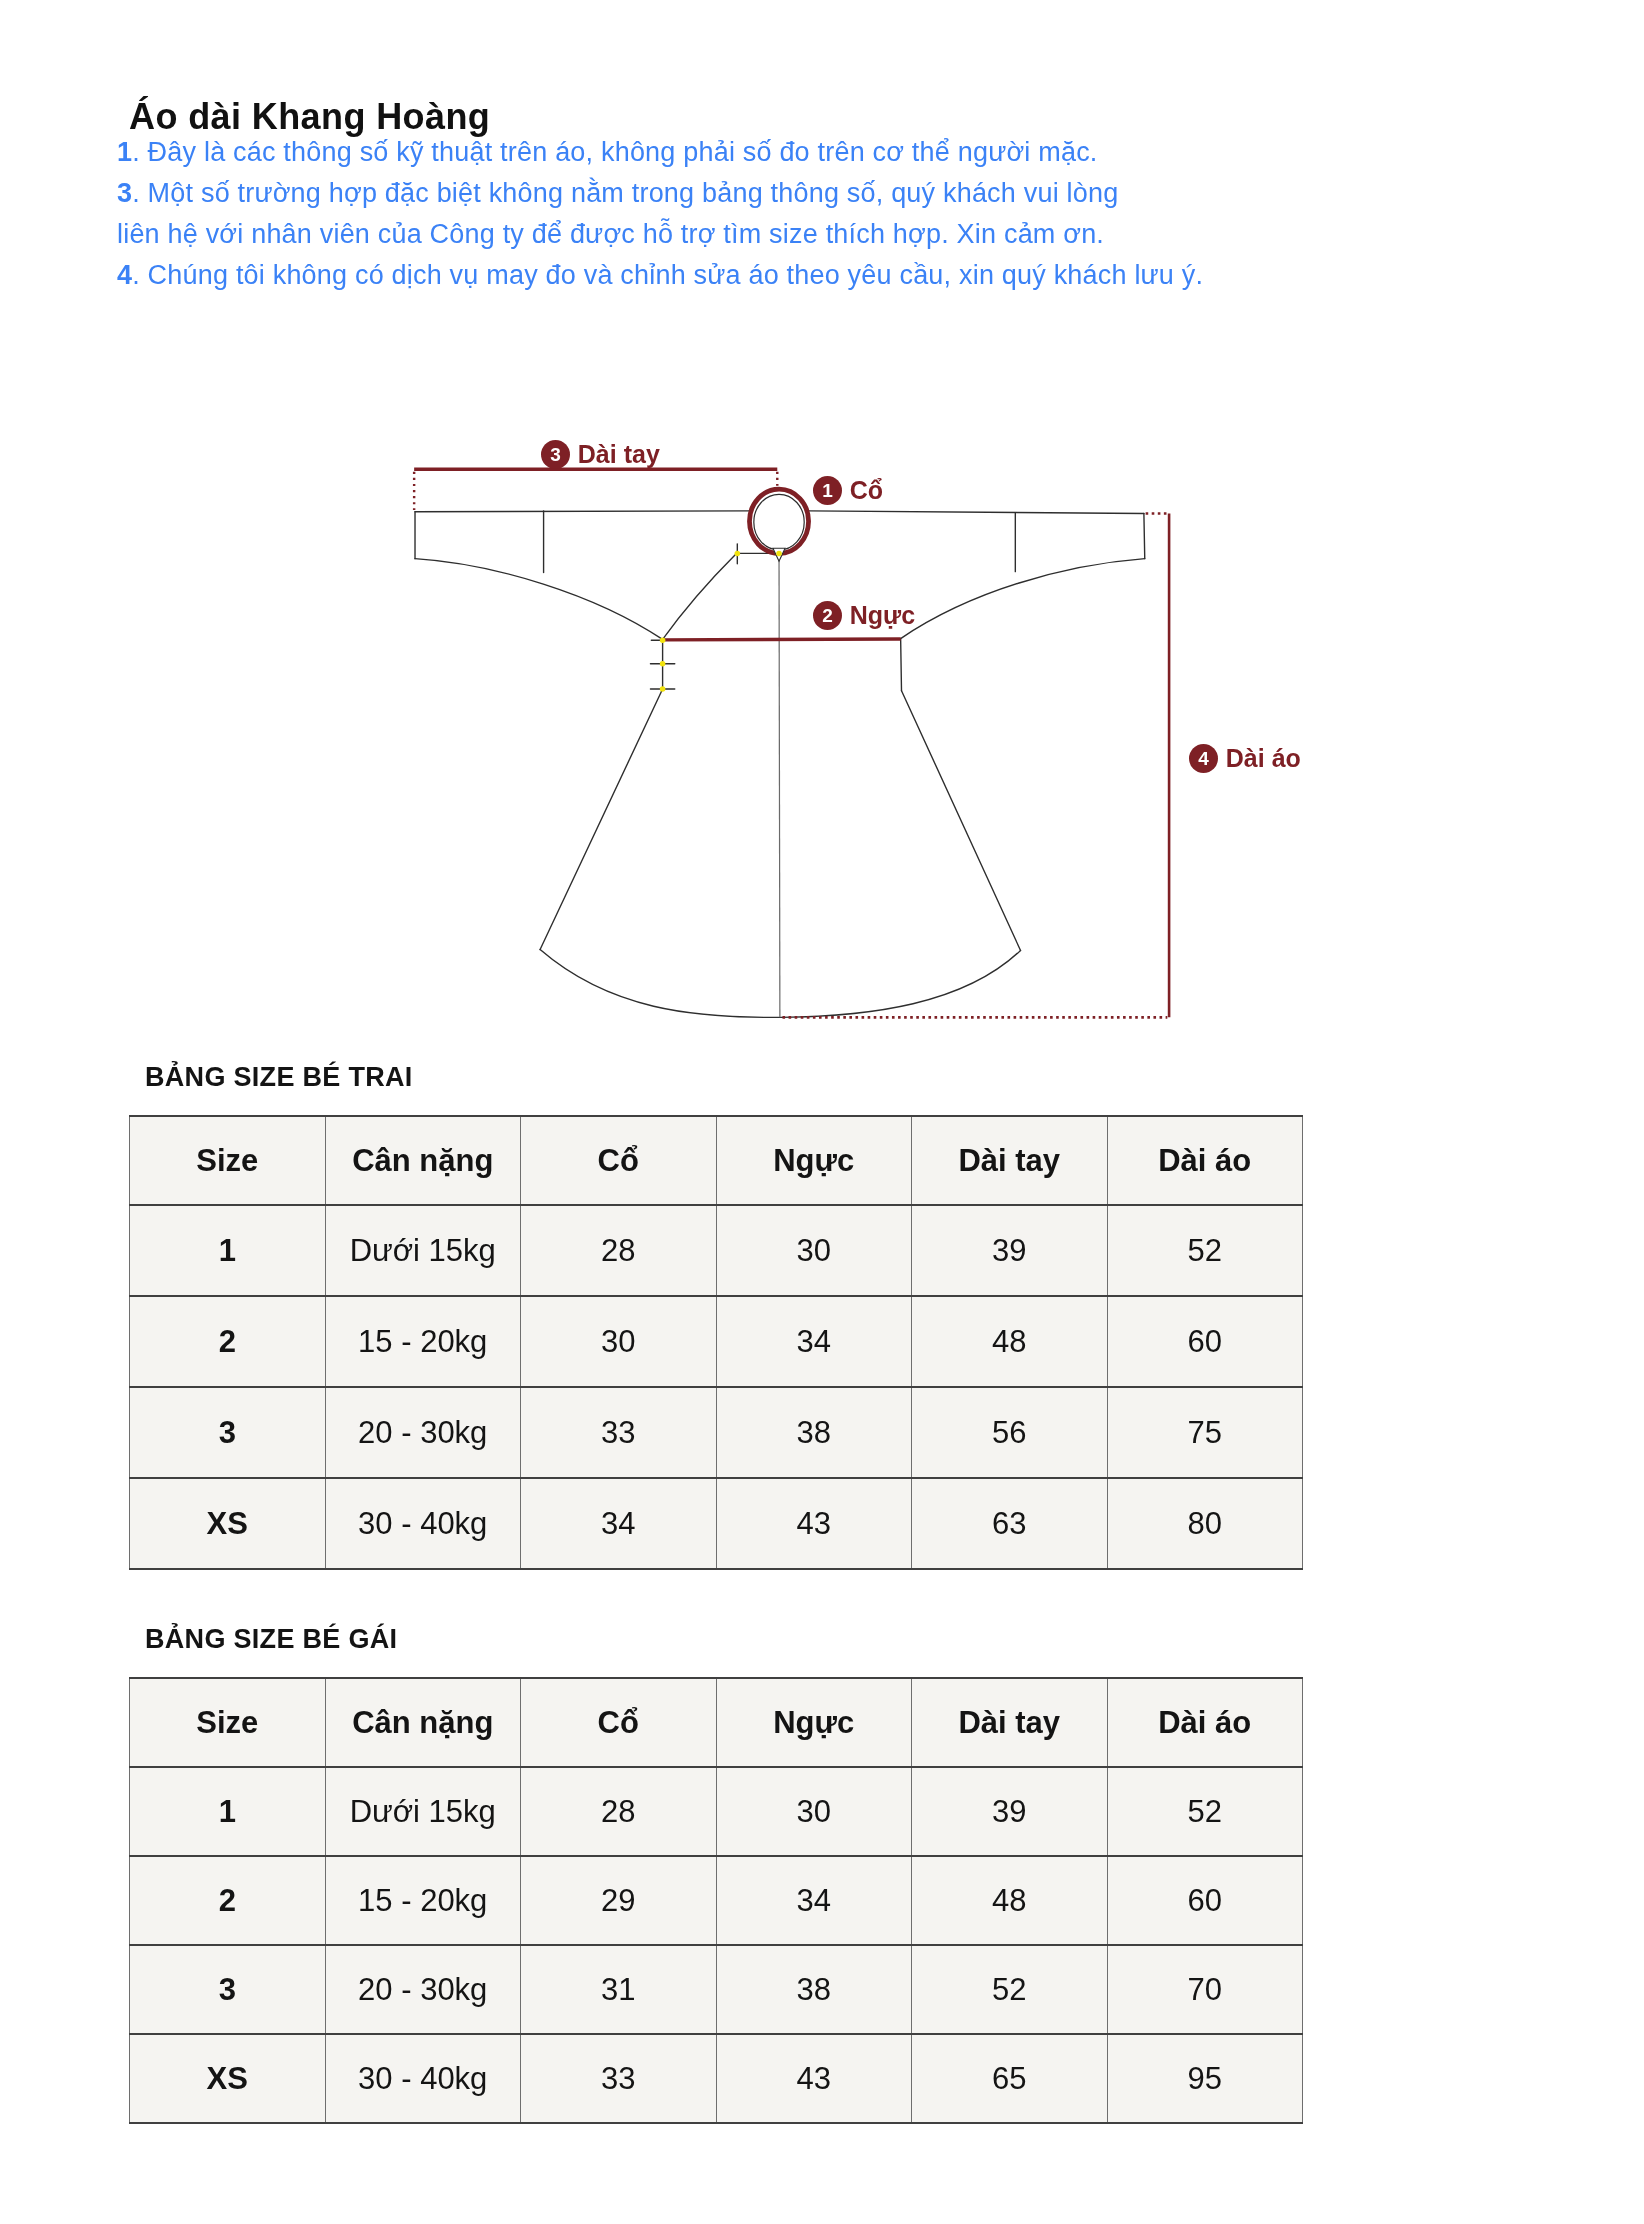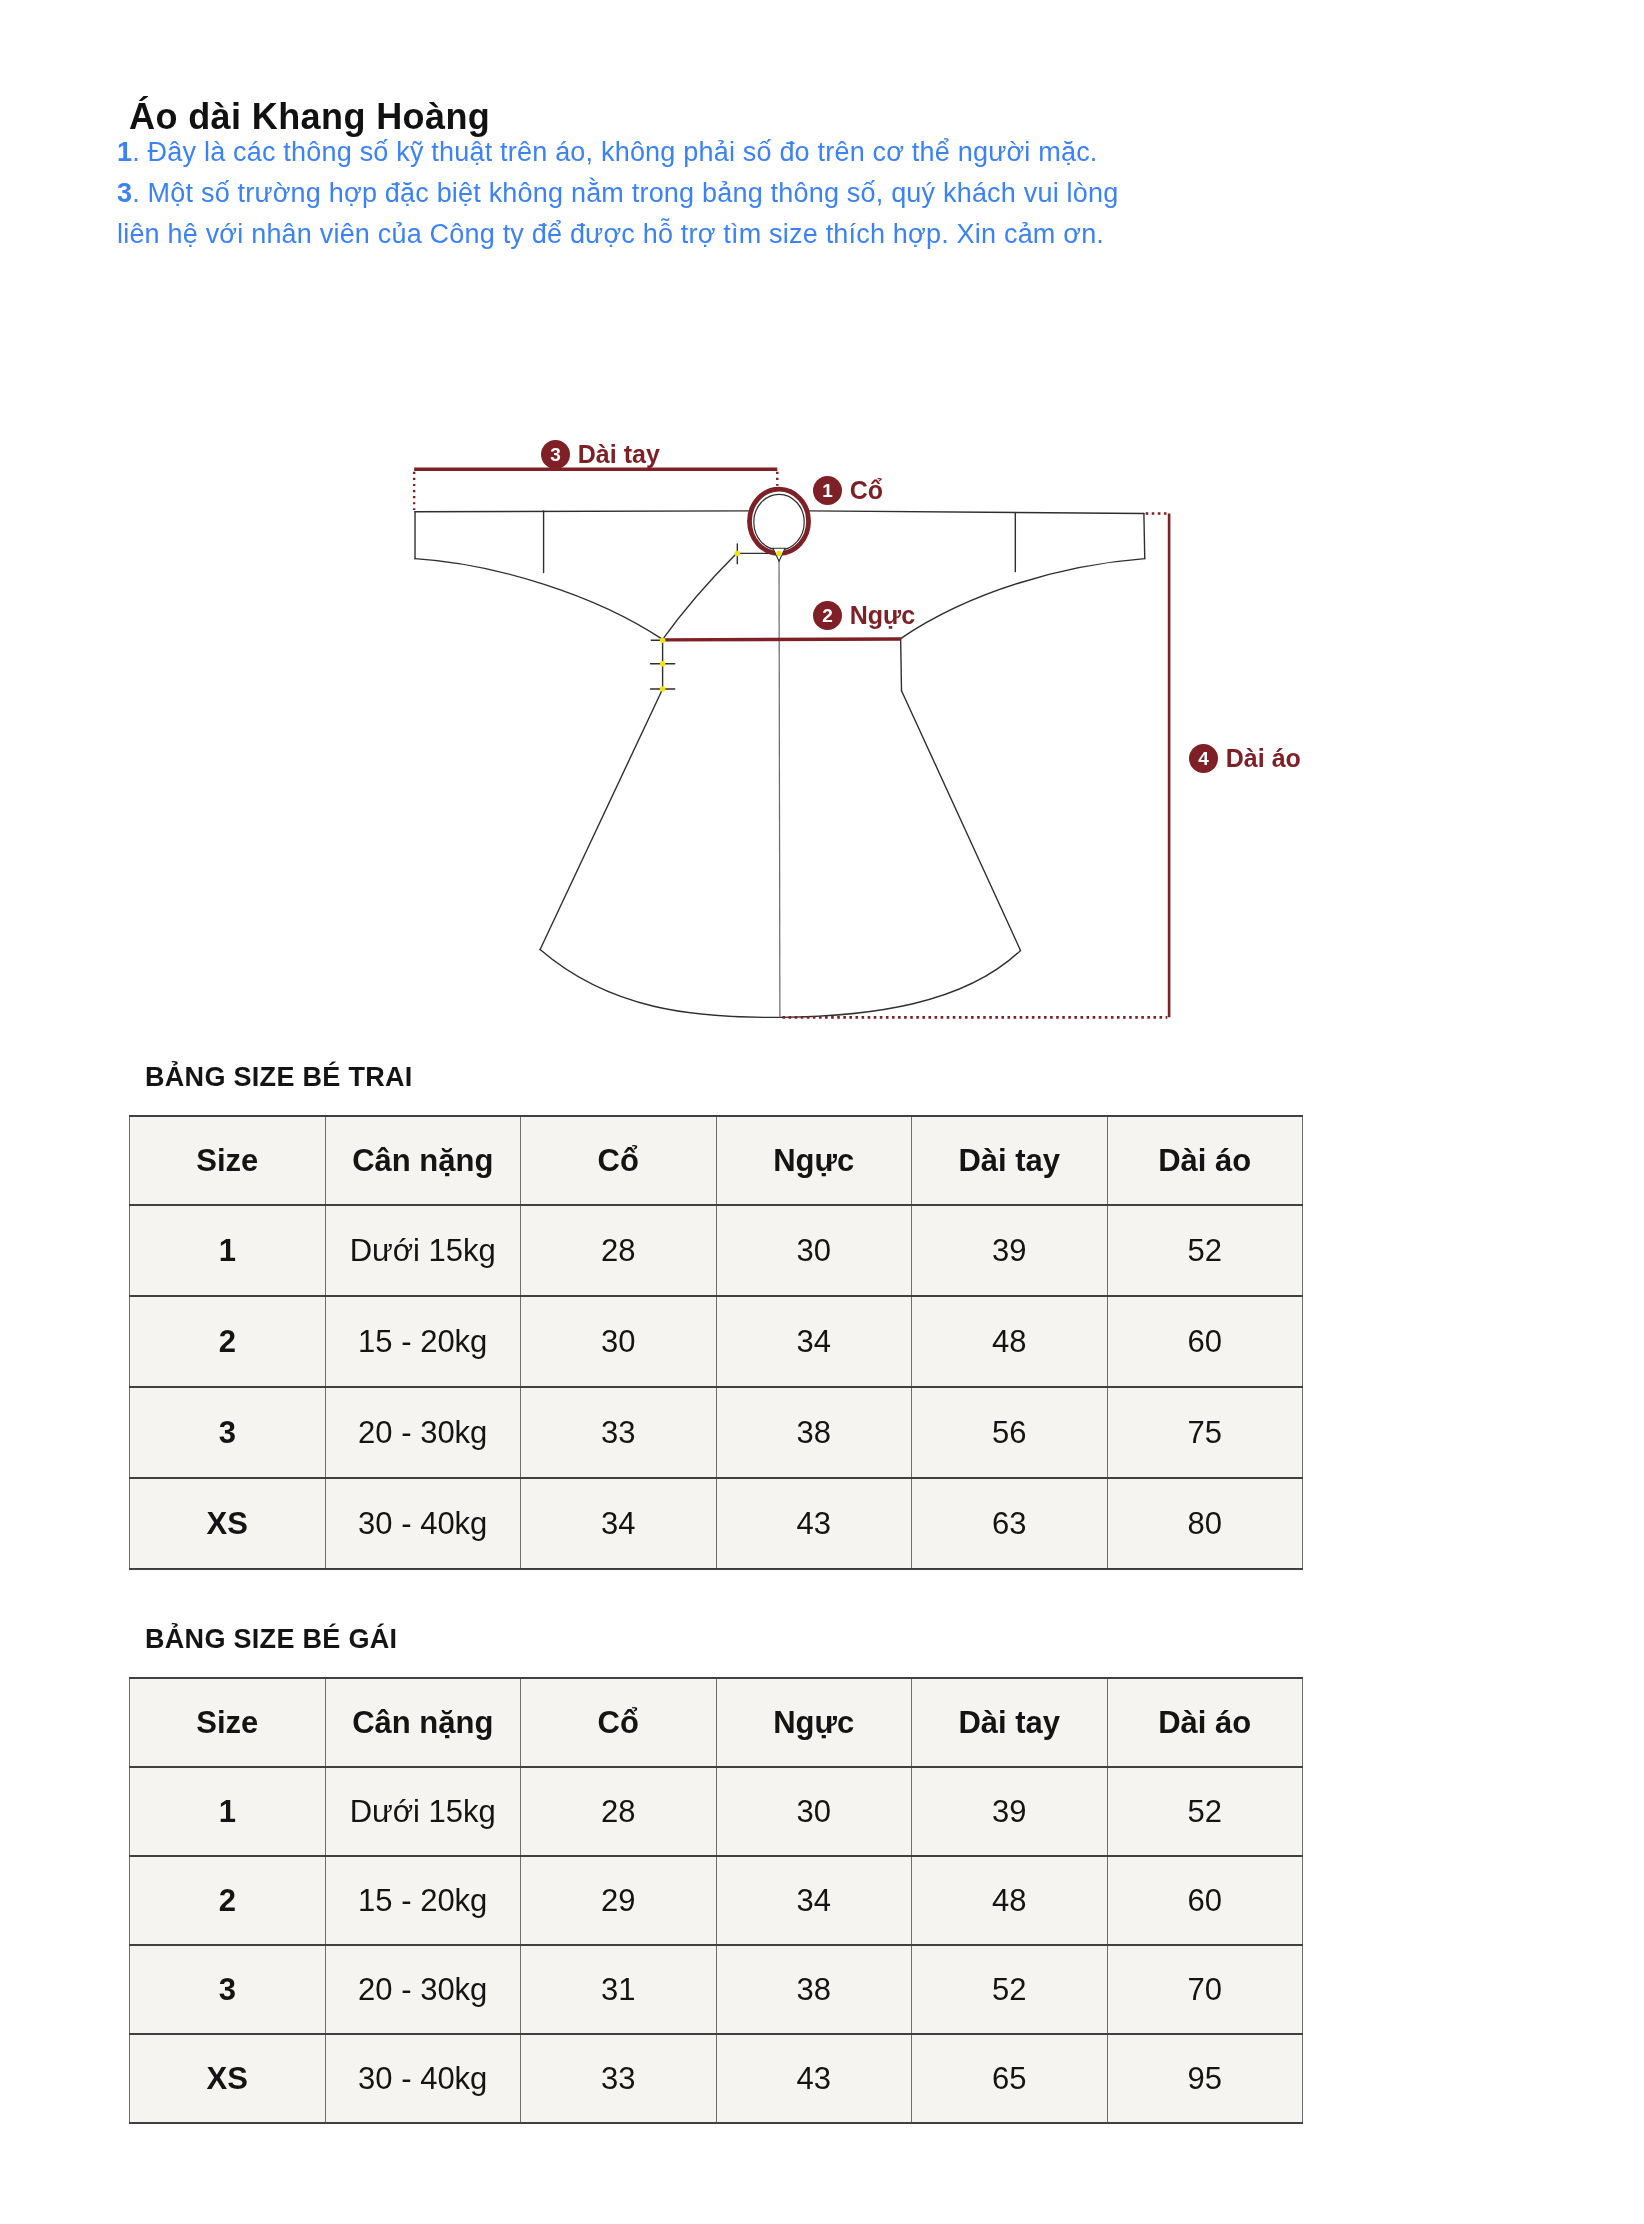--- a/index.html
+++ b/index.html
@@ -60,20 +60,21 @@
 <body>
 
 <div class="page">
 
   <div class="page-title">Áo dài Khang Hoàng</div>
 
   <div class="notes">
     <div class="note-line"><b>1</b><span>. Đây là các thông số kỹ thuật trên áo, không phải số đo trên cơ thể người mặc.</span></div>
     <div class="note-line"><b>3</b><span>. Một số trường hợp đặc biệt không nằm trong bảng thông số, quý khách vui lòng</span></div>
     <div class="note-line"><b></b><span>liên hệ với nhân viên của Công ty để được hỗ trợ tìm size thích hợp. Xin cảm ơn.</span></div>
+    <div class="note-line"><b>4</b><span>. Chúng tôi không có dịch vụ may đo và chỉnh sửa áo theo yêu cầu, xin quý khách lưu ý.</span></div>
   </div>
 
   <svg class="diagram-svg" viewBox="440 480 1120 770" aria-hidden="true">
     <g>
       <path class="svg-black" d="M478,589 L863,588"></path>
       <path class="svg-black" d="M931,588 L1317,591"></path>
       <path class="svg-black" d="M478,589 L478,643"></path>
       <path class="svg-black" d="M478,643 C570,649 685,684 763,736"></path>
       <path class="svg-black" d="M626,588 L626,659"></path>
       <path class="svg-black" d="M1317,591 L1318,643"></path>

